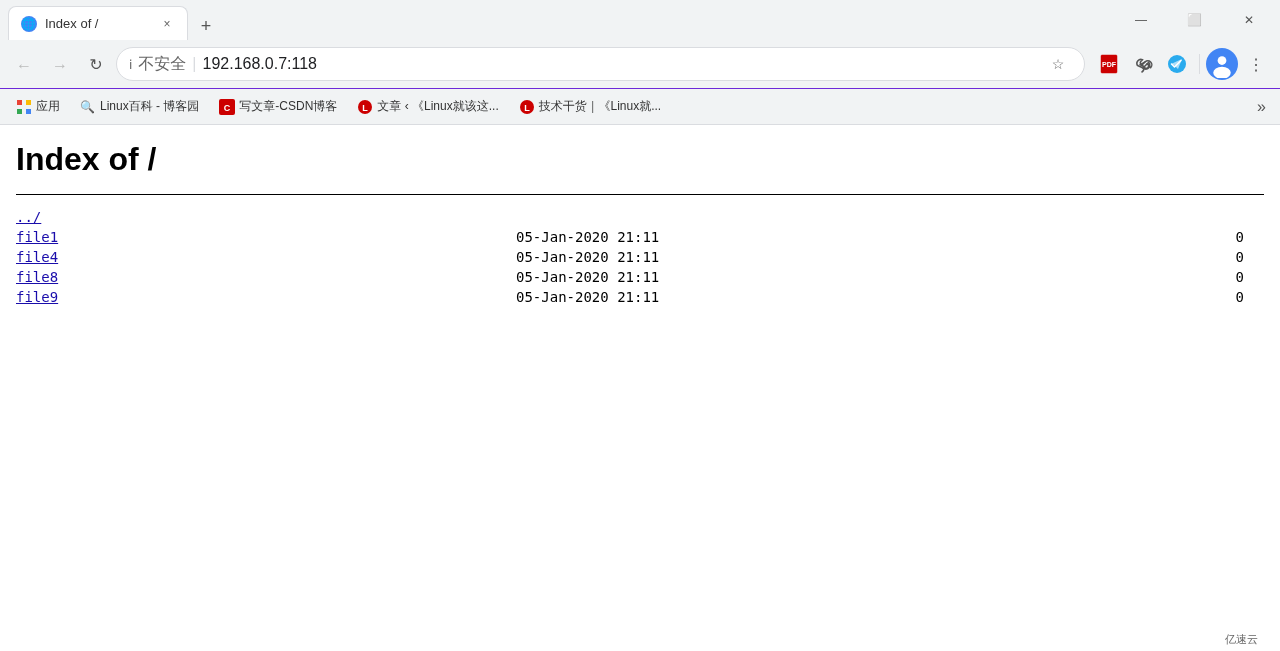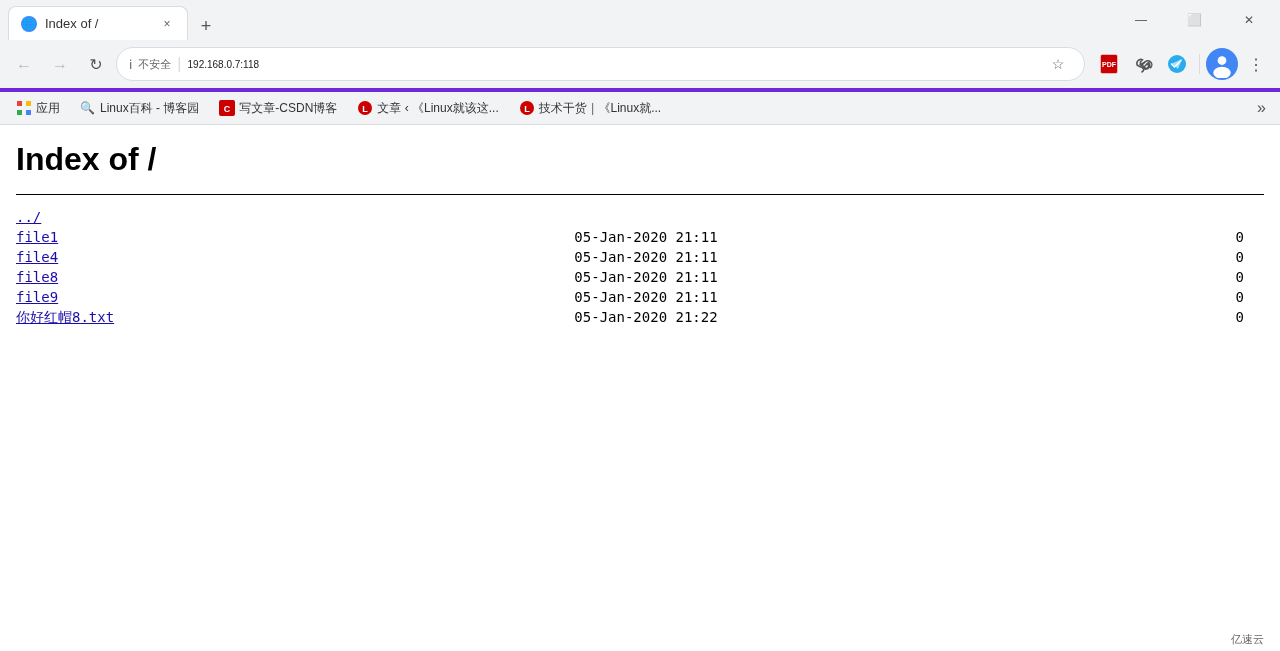--- a/index.html
+++ b/index.html
@@ -148,32 +148,32 @@
       gap: 6px;
     }
 
     .security-icon {
       font-size: 13px;
       color: #666;
       flex-shrink: 0;
     }
 
     .security-text {
-      font-size: 11px;
+      font-size: 16px;
       color: #666;
       flex-shrink: 0;
     }
 
     .address-separator {
       color: #dadce0;
       font-size: 16px;
     }
 
     .address-url {
-      font-size: 10px;
+      font-size: 16px;
       color: #202124;
       flex: 1;
     }
 
     .address-icons {
       display: flex;
       align-items: center;
       gap: 4px;
     }
 
@@ -232,21 +232,21 @@
       margin: 0 4px;
     }
 
     
     .bookmarks-bar {
       display: flex;
       align-items: center;
       height: 36px;
       padding: 0 8px;
       gap: 4px;
-      border-top: 4px solid #6d28d9;
+      border-top: 1px solid #6d28d9;
       background: #f1f3f4;
       overflow: hidden;
     }
 
     .bookmark-item {
       display: flex;
       align-items: center;
       gap: 4px;
       padding: 0 8px;
       height: 26px;
@@ -315,34 +315,34 @@
       color: #1a0dab;
       text-decoration: underline;
     }
 
     .file-table .col-name {
       width: 500px;
     }
 
     .file-table .col-date {
       width: 300px;
-      text-align: center;
+      text-align: left;
       padding-right: 40px;
     }
 
     .file-table .col-size {
       text-align: right;
       padding-right: 20px;
     }
 
     
     .bottom-bar {
       position: fixed;
       bottom: 0;
-      right: 4px;
+      right: 10px;
       padding: 4px 12px;
       font-size: 11px;
       color: #666;
       background: rgba(255,255,255,0.9);
     }
   </style>
 </head>
 <body>
 
 <div class="browser-chrome">
@@ -480,22 +480,17 @@
         <tr>
           <td class="col-name"><a href="#">file8</a></td>
           <td class="col-date">05-Jan-2020 21:11</td>
           <td class="col-size">0</td>
         </tr>
         <tr>
           <td class="col-name"><a href="#">file9</a></td>
           <td class="col-date">05-Jan-2020 21:11</td>
           <td class="col-size">0</td>
         </tr>
-        <tr>
-          <td class="col-name"><a href="#">你好红帽8.txt</a></td>
-          <td class="col-date">05-Jan-2020 21:22</td>
-          <td class="col-size">0</td>
-        </tr>
       </tbody>
   </table>
 </div>
 
 <div class="bottom-bar">亿速云</div>
 
 </body></html>

